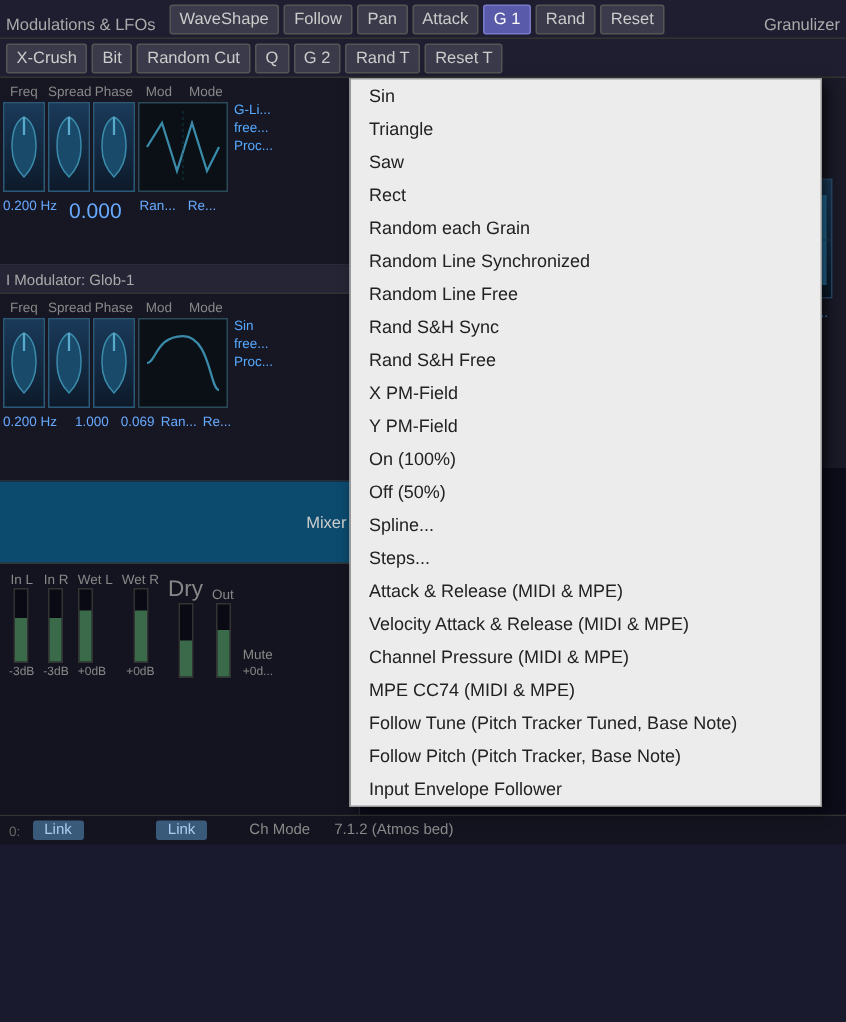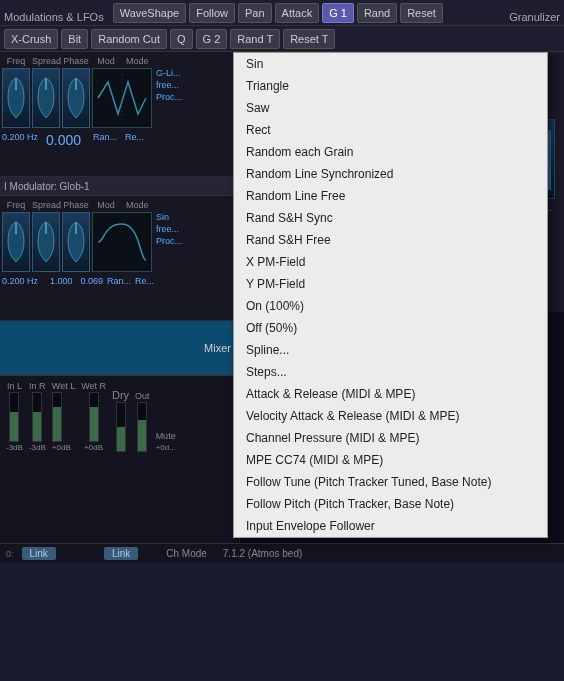--- a/index.html
+++ b/index.html
@@ -203,21 +203,21 @@
 
         <div style="display:flex; flex-direction:column; align-items:center; gap:1px;">
           <span style="color:#888; font-size:9px;">Wet R</span>
           <div style="width:10px; height:50px; background:#0a0a15; border:1px solid #333; position:relative;">
             <div style="position:absolute; bottom:0; width:100%; height:70%; background:#3a6a4a;"></div>
           </div>
           <span style="color:#888; font-size:8px;">+0dB</span>
         </div>
 
         <div style="display:flex; flex-direction:column; align-items:center; gap:1px;">
-          <span style="color:#888; font-size:11px;">Dry</span>
+          <span style="color:#888; font-size:15px;">Dry</span>
           <div style="width:10px; height:50px; background:#0a0a15; border:1px solid #333; position:relative;">
             <div style="position:absolute; bottom:0; width:100%; height:50%; background:#3a6a4a;"></div>
           </div>
         </div>
 
         <div style="display:flex; flex-direction:column; align-items:center; gap:1px;">
           <span style="color:#888; font-size:9px;">Out</span>
           <div style="width:10px; height:50px; background:#0a0a15; border:1px solid #333; position:relative;">
             <div style="position:absolute; bottom:0; width:100%; height:65%; background:#3a6a4a;"></div>
           </div>

